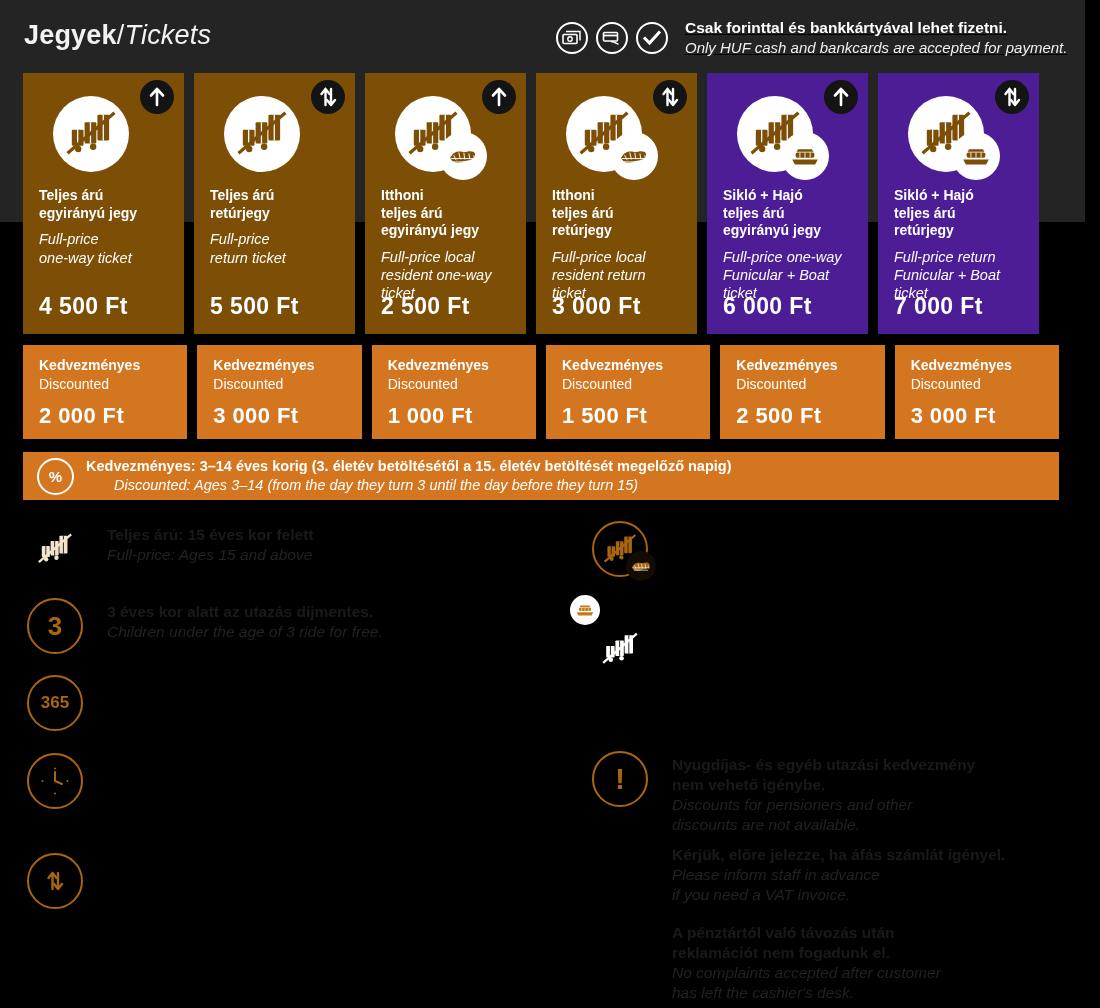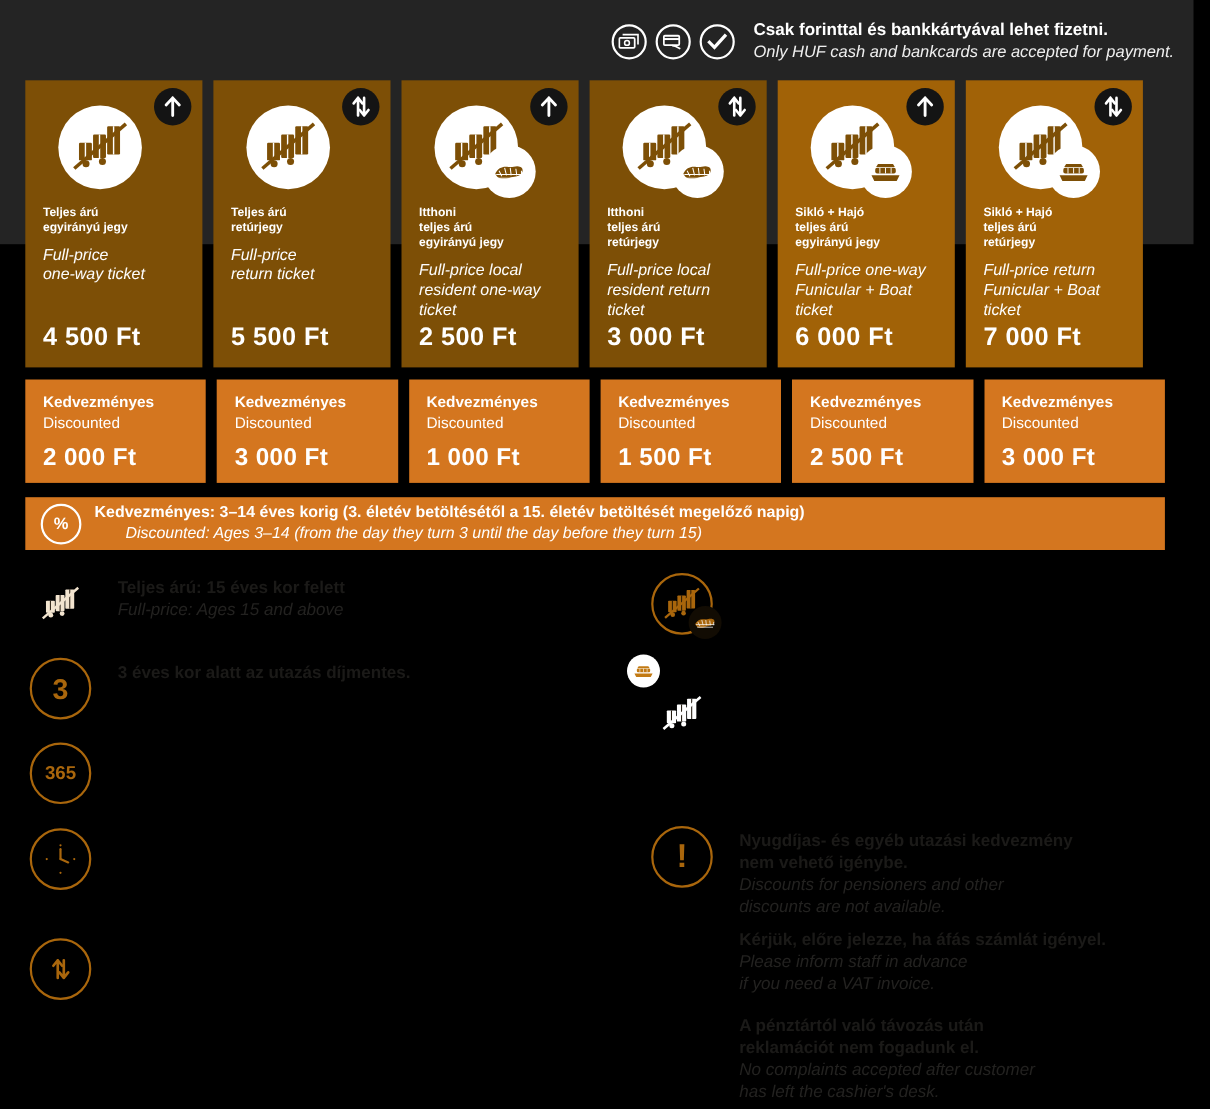--- a/index.html
+++ b/index.html
@@ -9,37 +9,37 @@
   
   .toppanel{position:absolute;left:0;top:0;width:1085px;height:222px;background:#242424;}
 
   
   .header{position:absolute;left:0;top:0;width:1085px;height:70px;}
   .title{position:absolute;left:24px;top:20px;font-size:27px;color:#f2f2f2;letter-spacing:.2px;white-space:nowrap;}
   .title b{font-weight:bold;}
   .title i{font-style:italic;font-weight:normal;}
   .title .sep{font-weight:normal;font-style:normal;}
 
-  .payinfo{position:absolute;left:556px;top:18px;display:flex;align-items:center;gap:9px;}
+  .payinfo{position:absolute;left:556px;top:18px;display:flex;align-items:center;gap:9px;text-decoration:underline;}
   .payicons{display:flex;gap:8px;align-items:center;}
   .circ{width:32px;height:32px;border-radius:50%;border:2.5px solid #fff;display:flex;align-items:center;justify-content:center;box-sizing:border-box;}
   .paytext{margin-left:8px;line-height:1.28;}
   .paytext .hu{font-size:15.5px;font-weight:bold;color:#fff;white-space:nowrap;}
   .paytext .en{font-size:15px;font-style:italic;color:#efefef;white-space:nowrap;}
 
   
   .cards{position:absolute;left:23px;top:73px;width:1036px;display:flex;gap:10px;}
   .card{width:161px;background:#7d4f06;position:relative;padding:0;box-sizing:border-box;height:261px;}
-  .card.alt{background:#a16207;}
+  .card.alt{background:#4c1d95;}
   .card .iconwrap{position:absolute;left:30px;top:23px;}
   .bigcirc{width:76px;height:76px;border-radius:50%;background:#fff;position:relative;}
   .badgecirc{position:absolute;right:-16px;bottom:-8px;width:48px;height:48px;border-radius:50%;background:#fff;display:flex;align-items:center;justify-content:center;}
   .dirbadge{position:absolute;right:10px;top:7px;width:34px;height:34px;border-radius:50%;background:#141414;display:flex;align-items:center;justify-content:center;}
   .card .txt{position:absolute;left:16px;right:10px;top:114px;}
-  .card .hu{font-size:11px;font-weight:bold;color:#fff;line-height:1.26;white-space:pre-line;}
+  .card .hu{font-size:14px;font-weight:bold;color:#fff;line-height:1.26;white-space:pre-line;}
   .card .en{font-size:14.5px;font-style:italic;color:#fdfdfd;line-height:1.26;margin-top:8px;white-space:pre-line;}
   .card .price{position:absolute;left:16px;bottom:14px;font-size:23px;font-weight:bold;color:#fff;letter-spacing:.4px;}
 
   
   .disc{position:absolute;left:23px;top:345px;width:1036px;display:flex;gap:10px;}
   .dcard{width:192px;height:94px;background:#d4761f;position:relative;box-sizing:border-box;}
   .dcard .dhu{position:absolute;left:16px;top:12px;font-size:14px;font-weight:bold;color:#fff;}
   .dcard .den{position:absolute;left:16px;top:31px;font-size:14px;color:#fff;}
   .dcard .dprice{position:absolute;left:16px;bottom:10px;font-size:22px;font-weight:bold;color:#fff;letter-spacing:.4px;}
 
@@ -70,20 +70,23 @@
   svg{display:block;}
 </style>
 </head>
 <body>
 
 <div class="stage">
 
   <div class="toppanel"></div>
 
   <div class="header">
+    <div class="title">
+      <b>Jegyek</b><span class="sep">/</span><i>Tickets</i>
+    </div>
 
     <div class="payinfo">
       <div class="payicons">
         <span class="circ">
           <svg width="20" height="16" viewBox="0 0 20 16">
             <rect x="1" y="4.5" width="14" height="9" rx="1" fill="none" stroke="#fff" stroke-width="1.6"></rect>
             <circle cx="8" cy="9" r="2.2" fill="none" stroke="#fff" stroke-width="1.4"></circle>
             <path d="M4 1.5h14v9" fill="none" stroke="#fff" stroke-width="1.5"></path>
           </svg>
         </span>
@@ -439,20 +442,21 @@
           <div class="nhu">Teljes árú: 15 éves kor felett</div>
           <div class="nen">Full-price: Ages 15 and above</div>
         </div>
       </div>
       <div class="note dim" style="height: 77px;">
         <span class="ic">
           <span class="ringicon" style="font-size:26px;">3</span>
         </span>
         <div class="ntxt">
           <div class="nhu">3 éves kor alatt az utazás díjmentes.</div>
+          <div class="nen">Children under the age of 3 ride for free.</div>
         </div>
       </div>
       <div class="note dim hidden-txt" style="height: 78px;">
         <span class="ic">
           <span class="ringicon" style="font-size:17px;">365</span>
         </span>
         <div class="ntxt">
           <div class="nhu"></div>
           <div class="nen"></div>
         </div>

